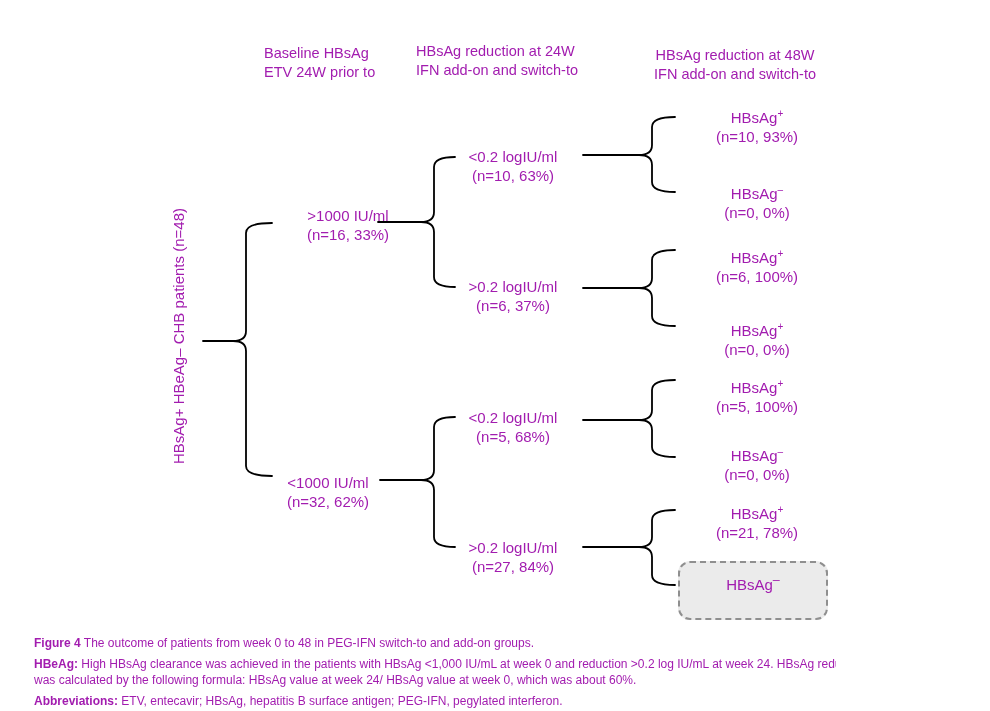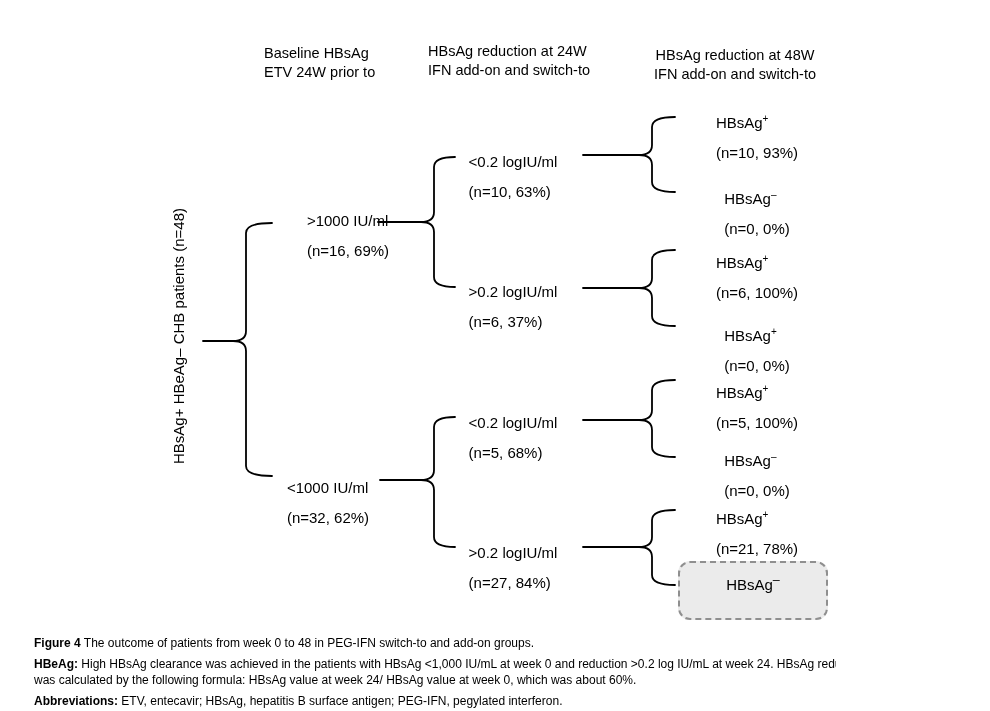--- a/index.html
+++ b/index.html
@@ -1,28 +1,28 @@
 <!DOCTYPE html>
 <html><head>
 <meta charset="utf-8">
 <style>
   html, body { margin:0; padding:0; background:#ffffff; }
   .page {
     position:relative; width:836px; height:711px; background:#ffffff;
-    font-family:"Liberation Sans", sans-serif; color:#000000;
+    font-family:"Liberation Sans", sans-serif; color:#a21caf;
     overflow:hidden;
   }
   .svg-layer { position:absolute; left:0; top:0; }
   .col-header {
     position:absolute; font-size:14.5px; line-height:19px; font-weight:400;
     white-space:nowrap;
   }
   .node {
     position:absolute; transform:translateX(-50%);
-    text-align:left; font-size:15px; line-height:30px; white-space:nowrap;
+    text-align:center; font-size:15px; line-height:19px; white-space:nowrap;
   }
   .node sup { font-size:10px; }
   .root-label {
     position:absolute; left:178px; top:336px;
     transform:translate(-50%,-50%) rotate(-90deg);
     white-space:nowrap; font-size:15px;
   }
   .leaf-box {
     position:absolute; left:678px; top:561px; width:150px; height:59px;
     background:#ebebeb; border:2px dashed #8f8f8f; border-radius:12px;
@@ -63,34 +63,34 @@
       <path d="M675,250 Q652,250 652,260 L652,278 Q652,288 639,288 Q652,288 652,298 L652,316 Q652,326 675,326"></path>
       <path d="M675,380 Q652,380 652,390 L652,410 Q652,420 639,420 Q652,420 652,430 L652,447 Q652,457 675,457"></path>
       <path d="M675,510 Q652,510 652,520 L652,537 Q652,547 639,547 Q652,547 652,557 L652,575 Q652,585 675,585"></path>
     </g>
   </svg>
 
   <div class="col-header" style="left:264px; top:44px;">
     <div>Baseline HBsAg</div>
     <div>ETV 24W prior to</div>
   </div>
-  <div class="col-header" style="left:428px; top:42px;">
+  <div class="col-header" style="left:416px; top:42px;">
     <div>HBsAg reduction at 24W</div>
     <div>IFN add-on and switch-to</div>
   </div>
   <div class="col-header" style="left:654px; top:46px;text-align:center;">
     <div>HBsAg reduction at 48W</div>
     <div>IFN add-on and switch-to</div>
   </div>
 
   <div class="root-label">HBsAg+ HBeAg– CHB patients (n=48)</div>
 
   <div class="node" style="left:328px; top:206px;margin-left:20px;">
     <div>&gt;1000 IU/ml</div>
-    <div>(n=16, 69%)</div>
+    <div>(n=16, 33%)</div>
   </div>
   <div class="node" style="left:328px; top:473px;">
     <div>&lt;1000 IU/ml</div>
     <div>(n=32, 62%)</div>
   </div>
 
   <div class="node" style="left:513px; top:147px;">
     <div>&lt;0.2 logIU/ml</div>
     <div>(n=10, 63%)</div>
   </div>

